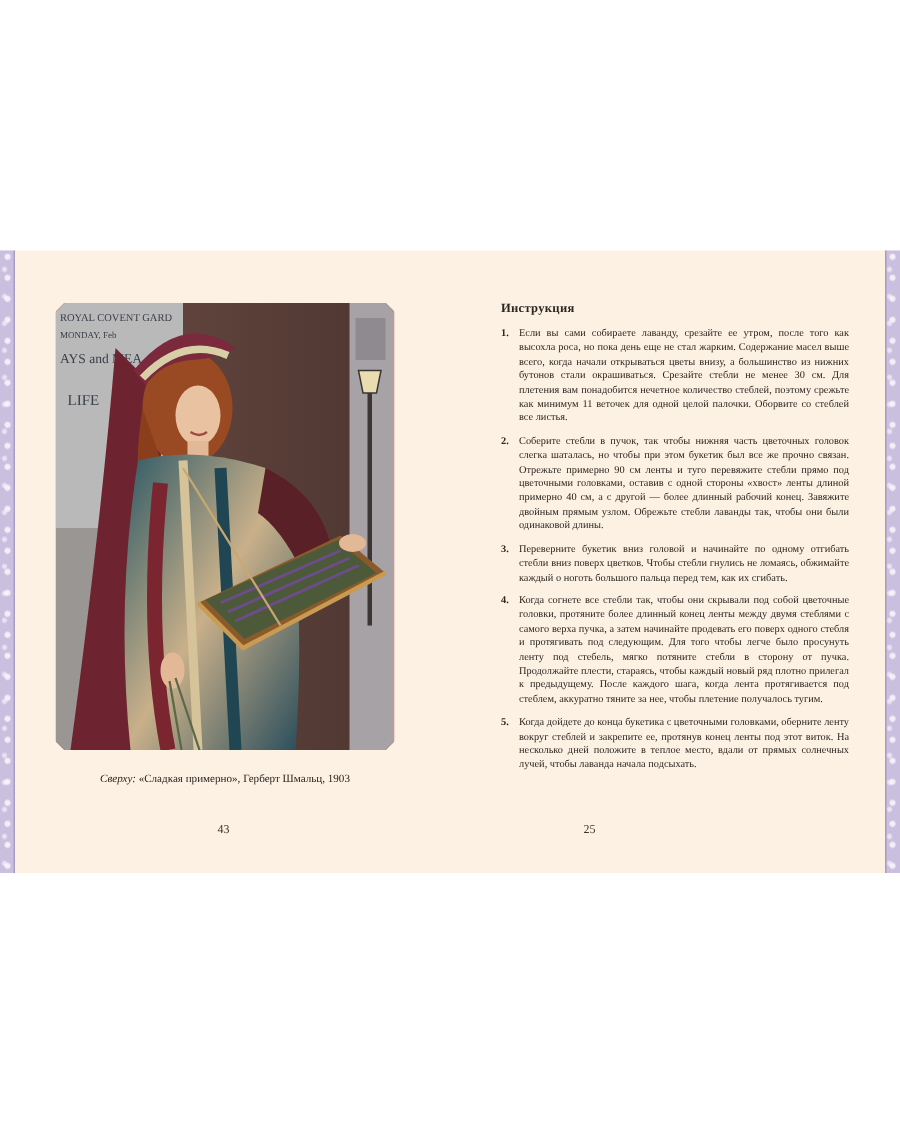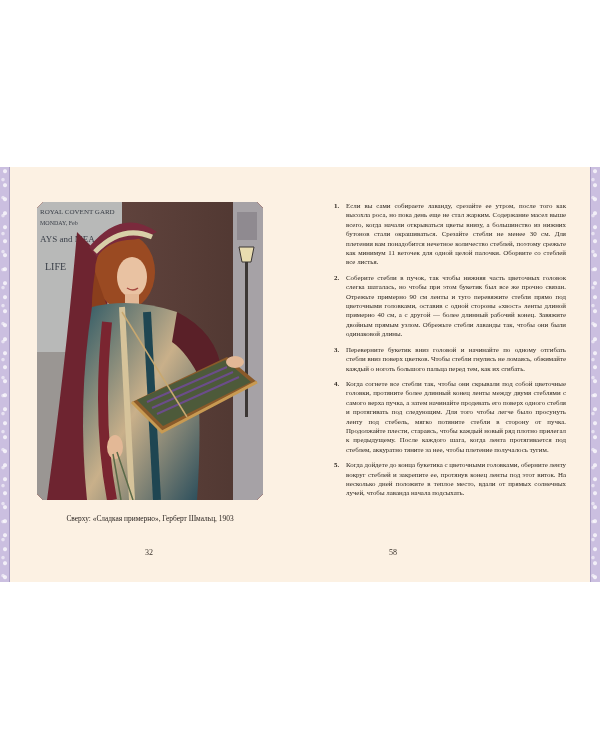--- a/index.html
+++ b/index.html
@@ -31,21 +31,21 @@
       position: absolute; left: 37px; top: 35px; width: 226px; height: 298px;
       clip-path: polygon(6px 0, calc(100% - 6px) 0, 100% 6px, 100% calc(100% - 6px), calc(100% - 6px) 100%, 6px 100%, 0 calc(100% - 6px), 0 6px);
       background: #ef4444; overflow: hidden; text-decoration: underline;
     }
     .picture svg { display: block; width: 100%; height: 100%; }
 
     .caption {
       position: absolute; left: 30px; width: 240px; top: 347px;
       text-align: center; font-size: 7.4px; color: #2a2420;
     }
-    .caption .cap-prefix { }
+    .caption .cap-prefix { font-style: italic; }
     .page-num {
       position: absolute; top: 381px; font-size: 8px; color: #3a332c;
     }
     .page-left { left: 145px; }
     .page-right { left: 389px; }
 
     .right-page {
       position: absolute; left: 334px; top: 34px; width: 232px; color: #2c2620;
     }
     .heading {
@@ -127,24 +127,25 @@
 
         <path d="M80 250 L96 298 M76 252 L84 298" stroke="#5a6a48" stroke-width="1.5"></path>
       </svg>
     </div>
 
     <div class="caption">
       <span class="cap-prefix">Сверху:</span>
       <span>«Сладкая примерно»</span><span>, Герберт Шмальц, 1903</span>
     </div>
 
-    <div class="page-num page-left">32</div>
+    <div class="page-num page-left">43</div>
   </div>
 
   <div class="right-page">
+    <div class="heading">Инструкция</div>
     <ol class="steps">
       <li>
         <span class="num">1.</span>
         <span>Если вы сами собираете лаванду, срезайте ее утром, после того как высохла роса, но пока день еще не стал жарким. Содержание масел выше всего, когда начали открываться цветы внизу, а большинство из нижних бутонов стали окрашиваться. Срезайте стебли не менее 30 см. Для плетения вам понадобится нечетное количество стеблей, поэтому срежьте как минимум 11 веточек для одной целой палочки. Оборвите со стеблей все листья.</span>
       </li>
       <li>
         <span class="num">2.</span>
         <span>Соберите стебли в пучок, так чтобы нижняя часть цветочных головок слегка шаталась, но чтобы при этом букетик был все же прочно связан. Отрежьте примерно 90 см ленты и туго перевяжите стебли прямо под цветочными головками, оставив с одной стороны «хвост» ленты длиной примерно 40 см, а с другой — более длинный рабочий конец. Завяжите двойным прямым узлом. Обрежьте стебли лаванды так, чтобы они были одинаковой длины.</span>
       </li>
       <li>
@@ -155,14 +156,14 @@
         <span class="num">4.</span>
         <span>Когда согнете все стебли так, чтобы они скрывали под собой цветочные головки, протяните более длинный конец ленты между двумя стеблями с самого верха пучка, а затем начинайте продевать его поверх одного стебля и протягивать под следующим. Для того чтобы легче было просунуть ленту под стебель, мягко потяните стебли в сторону от пучка. Продолжайте плести, стараясь, чтобы каждый новый ряд плотно прилегал к предыдущему. После каждого шага, когда лента протягивается под стеблем, аккуратно тяните за нее, чтобы плетение получалось тугим.</span>
       </li>
       <li>
         <span class="num">5.</span>
         <span>Когда дойдете до конца букетика с цветочными головками, оберните ленту вокруг стеблей и закрепите ее, протянув конец ленты под этот виток. На несколько дней положите в теплое место, вдали от прямых солнечных лучей, чтобы лаванда начала подсыхать.</span>
       </li>
     </ol>
   </div>
 
-  <div class="page-num page-right">58</div>
+  <div class="page-num page-right">25</div>
 </div>
 
 </body></html>

